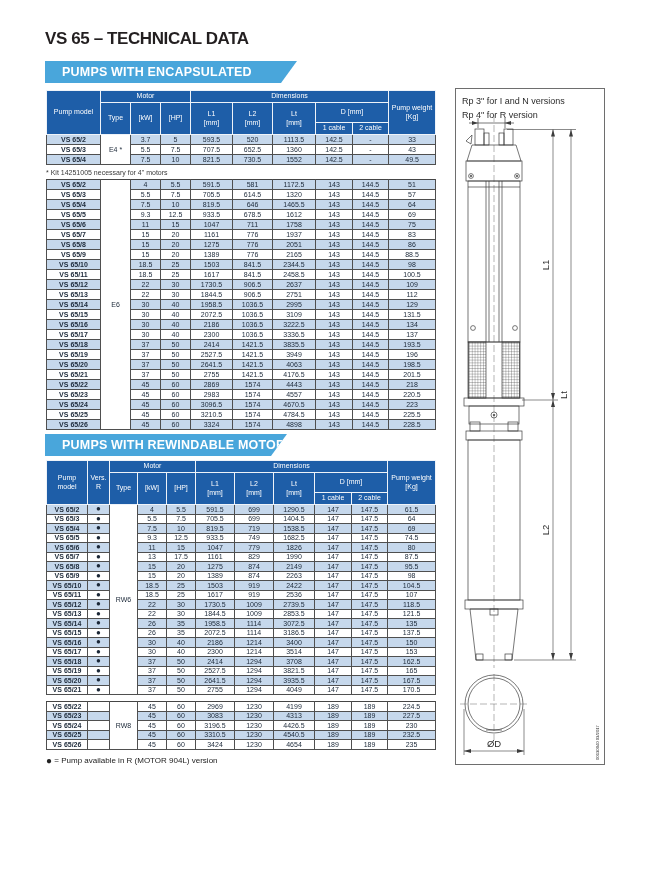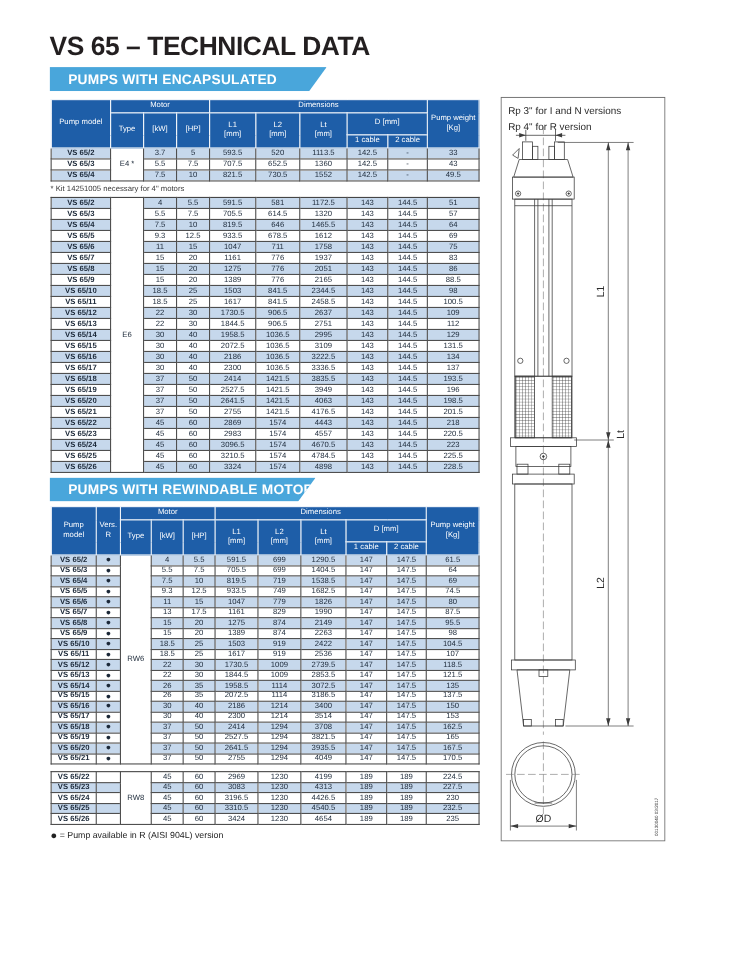--- a/index.html
+++ b/index.html
@@ -1,20 +1,20 @@
 <!DOCTYPE html>
 <html><head>
 <meta charset="utf-8">
 <style>
   * { margin:0; padding:0; box-sizing:border-box; }
   html,body { width:663px; height:878px; background:#ffffff;
     font-family:"Liberation Sans", sans-serif; position:relative; overflow:hidden; }
   .abs { position:absolute; }
 
-  #title { left:45px; top:29px; font-size:24px; font-weight:bold;
+  #title { left:45px; top:29px; font-size:17px; font-weight:bold;
     letter-spacing:-0.4px; color:#231f20; }
 
   .banner { height:22px; background:#49a6db; color:#ffffff;
     font-size:12.5px; font-weight:bold; letter-spacing:0.2px;
     line-height:22px; padding-left:17px;
     clip-path:polygon(0 0, 100% 0, calc(100% - 16px) 100%, 0 100%); }
   #banner1 { left:45px; top:61px; width:252px; }
   #banner2 { left:45px; top:434px; width:242px; }
 
   .datatable { border-collapse:collapse; table-layout:fixed; width:389px;
@@ -799,21 +799,21 @@
         <td>4654</td>
         <td>189</td>
         <td>189</td>
         <td>235</td>
       </tr>
     </tbody>
 </table>
 
 <div id="footnote" class="abs">
   <span class="sym">●</span>
-  <span>= Pump available in R (AISI 904L) version</span>
+  <span>= Pump available in R (MOTOR 904L) version</span>
 </div>
 
 <svg id="drawing" class="abs" viewBox="0 0 150 677">
   <defs>
     <pattern id="mesh" width="2.8" height="2.8" patternUnits="userSpaceOnUse">
       <path d="M0 0H2.8M0 0V2.8" stroke="#2f2f2f" stroke-width="0.55" fill="none"></path>
     </pattern>
   </defs>
   <rect x="0.5" y="0.5" width="149" height="676" fill="none" stroke="#6e6e6e" stroke-width="1"></rect>
 

